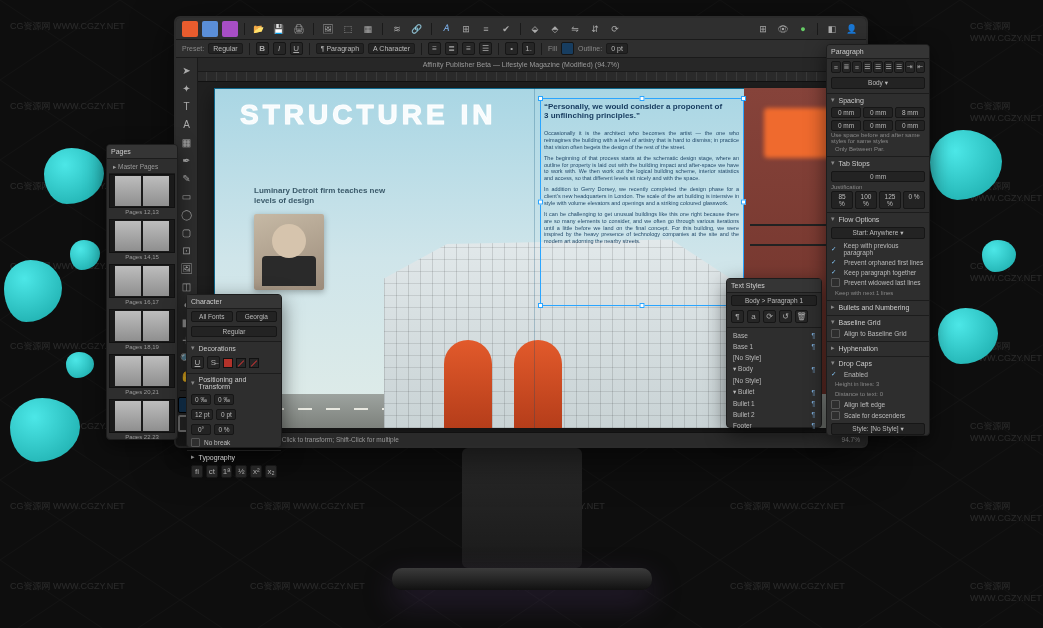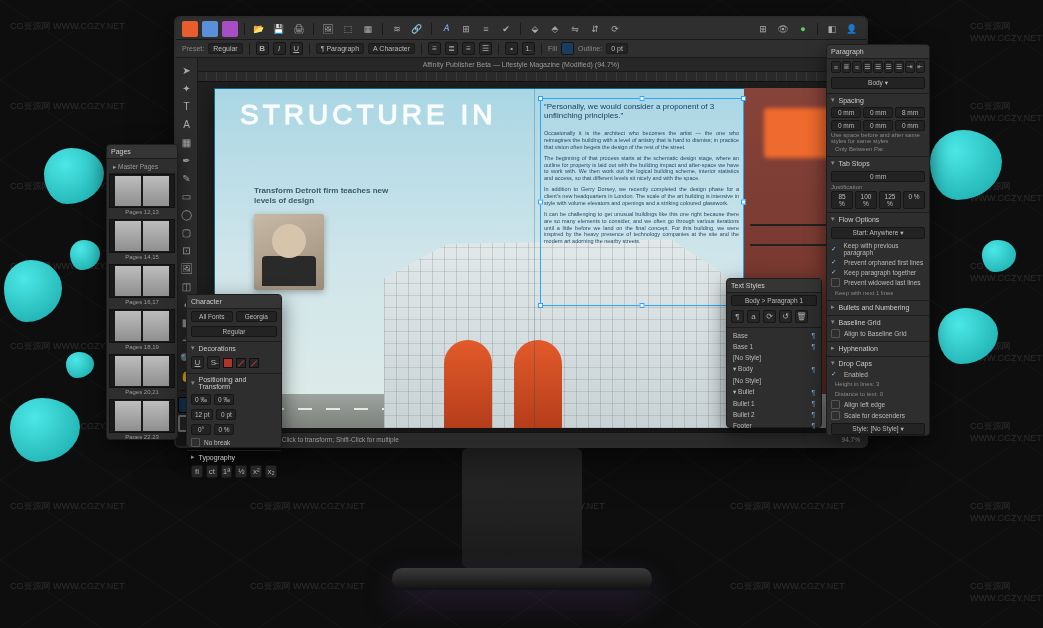--- a/index.html
+++ b/index.html
@@ -66,39 +66,39 @@
 
   .spread {
     position: absolute; left: 16px; top: 6px; width: 640px; height: 340px;
     background: linear-gradient(180deg,#a9d6e4 0%,#cfe5ea 50%,#e0ece8 100%);
     box-shadow: 0 0 0 1px #0d668b inset, 0 6px 20px rgba(0,0,0,.5);
     overflow: hidden;
   }
   .spread-split { position:absolute; left:50%; top:0; bottom:0; width:1px; background: rgba(0,70,110,.25);}
   .headline {
     position: absolute; left: 26px; top: 12px;
-    font-family: "Arial Black", sans-serif; font-weight: 400;
+    font-family: "Arial Black", sans-serif; font-weight: 700;
     font-size: 28px; letter-spacing: 4px;
     color: rgba(255,255,255,.85);
     -webkit-text-stroke: 1px rgba(255,255,255,.95);
     text-shadow: 0 0 2px rgba(255,255,255,.4);
     line-height: 1.05;
   }
   .subhead { position:absolute; left:40px; top:98px; width:150px; font-size:8px; color:#3b5a6a; font-weight:600; line-height:1.2;}
   .portrait {
     position:absolute; left:40px; top:126px; width:70px; height:76px;
     background: linear-gradient(160deg,#c6b9a5,#9b8b7a);
     border-radius:2px; box-shadow: 0 2px 6px rgba(0,0,0,.3);
   }
   .portrait::after{content:"";position:absolute;left:18px;top:10px;width:34px;height:34px;border-radius:50%;background:#d6c4ad;}
   .portrait::before{content:"";position:absolute;left:8px;bottom:4px;right:8px;height:30px;background:#2a2a2a;border-radius:4px 4px 0 0;}
 
   .article-quote {
     position:absolute; left:330px; top:14px; width:180px;
-    font-size:8px; color:#163a5e; font-weight:400; line-height:1.15;
+    font-size:8px; color:#163a5e; font-weight:700; line-height:1.15;
   }
   .article-body {
     position:absolute; left:330px; top:42px; width:195px; bottom:10px;
     font-size:5.5px; color:#244a6a; line-height:1.25;
     column-width: 195px;
   }
   .article-body p { margin-bottom:4px; text-align:justify;}
   .text-frame-sel {
     position:absolute; left:326px; top:10px; width:204px; height:208px;
     border:1px solid #2aa5ff; pointer-events:none;
@@ -314,21 +314,21 @@
             <div class="inner"></div>
           </div>
         <div class="arch a2">
             <div class="inner"></div>
           </div>
       </div>
 
       <div class="headline">
         <span>STRUCTURE IN</span><br>
       </div>
-      <div class="subhead">Transform Detroit firm teaches new levels of design</div>
+      <div class="subhead">Luminary Detroit firm teaches new levels of design</div>
       <div class="portrait"></div>
 
       <div class="article-quote">“Personally, we would consider a proponent of 3 unflinching principles.”</div>
       <div class="article-body">
         <p>Occasionally it is the architect who becomes the artist — the one who reimagines the building with a level of artistry that is hard to dismiss; in practice that vision often begets the design of the rest of the street.</p>
         <p>The beginning of that process starts at the schematic design stage, where an outline for property is laid out with the building impact and after-space we have to work with. We then work out the logical building scheme, interior statistics and access, so that different levels sit nicely and with the space.</p>
         <p>In addition to Gerry Dorsey, we recently completed the design phase for a client's new headquarters in London. The scale of the art building is intensive in style with volume elevators and openings and a striking coloured glasswork.</p>
         <p>It can be challenging to get unusual buildings like this one right because there are so many elements to consider, and we often go through various iterations until a little before we land on the final concept. For this building, we were inspired by the heavy presence of technology companies at the site and the modern art adorning the nearby streets.</p>
       </div>
       <div class="text-frame-sel">

